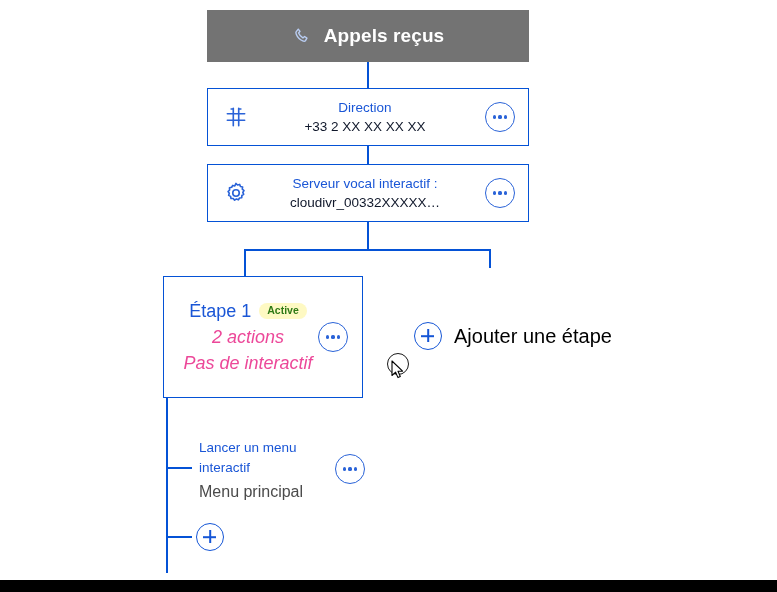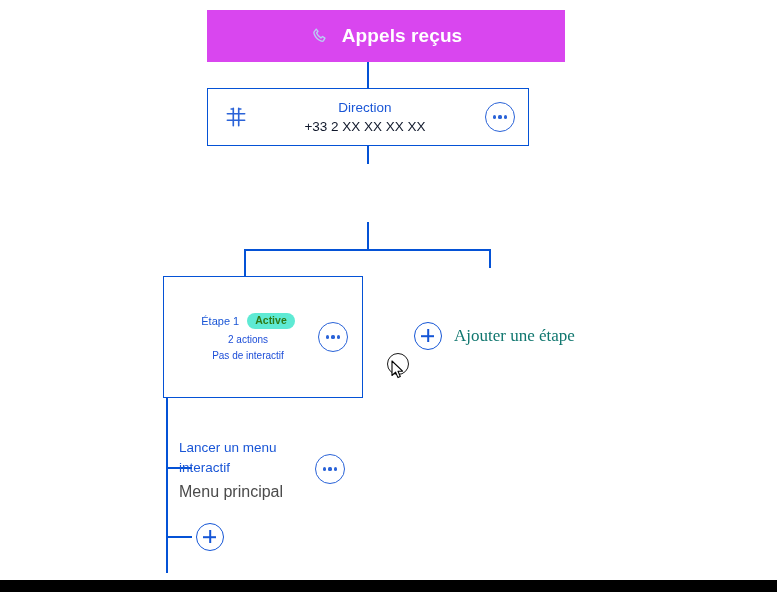--- a/index.html
+++ b/index.html
@@ -20,23 +20,23 @@
     left: 0; top: 0;
     width: 777px;
     height: 592px;
   }
 
   
   .flow-header {
     position: absolute;
     left: 207px;
     top: 10px;
-    width: 358px;
+    width: 322px;
     height: 52px;
-    background: #d946ef;
+    background: #737373;
     display: flex;
     align-items: center;
     justify-content: center;
     gap: 12px;
     box-sizing: border-box;
   }
   .flow-header .hdr-title {
     color: #ffffff;
     font-size: 19px;
     font-weight: bold;
@@ -154,56 +154,56 @@
     gap: 5px;
     padding-left: 14px;
   }
   .step-head {
     display: flex;
     align-items: center;
     gap: 8px;
   }
   .step-title {
     color: #1a56d6;
-    font-size: 11px;
+    font-size: 18px;
   }
   .badge-active {
-    background: #5eead4;
+    background: #fef9c3;
     color: #2f7a16;
     font-size: 10.5px;
     font-weight: bold;
     border-radius: 9px;
     padding: 2px 8px 3px 8px;
     line-height: 1;
   }
   .step-line {
-    color: #1d4ed8;
-    font-size: 10px;
+    color: #ec4899;
+    font-size: 18px;
+    font-style: italic;
   }
 
   
   #add-step {
     position: absolute;
     left: 414px;
     top: 322px;
     display: flex;
     align-items: center;
     gap: 12px;
     cursor: pointer;
   }
   #add-step .add-label {
-    color: #0f766e;
-    font-size: 17px;
-    font-family: Liberation Serif, serif;
+    color: #000000;
+    font-size: 20px;
   }
 
   
   #action-node {
     position: absolute;
-    left: 179px;
+    left: 199px;
     top: 438px;
     width: 190px;
     display: flex;
     align-items: flex-start;
   }
   .action-text {
     display: flex;
     flex-direction: column;
     gap: 3px;
     width: 120px;
@@ -321,20 +321,42 @@
       <div class="dots-btn">
           <i></i>
           <i></i>
           <i></i>
         </div>
     </div>
   </div>
 
   <div class="conn conn-v" id="conn-direction-ivr"></div>
 
+  <div class="card" id="card-ivr">
+    <div class="card-icon">
+      <svg width="26" height="26" viewBox="0 0 24 24" fill="none" stroke="#2a63d8" stroke-width="1.5" stroke-linecap="round" stroke-linejoin="round">
+        <circle cx="12" cy="12" r="3"></circle>
+        <path d="M12 3.2 L13.4 4.6 L15.4 4.1 L16.1 6 L18.1 6.4 L17.8 8.4 L19.4 9.7 L18.3 11.4
+                 L19.1 13.3 L17.4 14.3 L17.3 16.4 L15.3 16.6 L14.2 18.3 L12.4 17.6 L10.7 18.6
+                 L9.4 17.1 L7.4 17.1 L7 15.1 L5.2 14.2 L5.8 12.3 L4.7 10.7 L6.1 9.2 L6 7.2
+                 L8 6.7 L9 5 L10.9 5.5 Z"></path>
+      </svg>
+    </div>
+    <div class="card-body">
+      <div class="card-title">Serveur vocal interactif :</div>
+      <div class="card-sub">cloudivr_00332XXXXX…</div>
+    </div>
+    <div class="card-menu">
+      <div class="dots-btn">
+          <i></i>
+          <i></i>
+          <i></i>
+        </div>
+    </div>
+  </div>
 
   <div class="conn conn-v" id="conn-ivr-bus"></div>
   <div class="conn conn-h" id="bus-horizontal"></div>
   <div class="conn conn-v" id="bus-stub-left"></div>
   <div class="conn conn-v" id="bus-stub-right"></div>
 
   <div class="card" id="card-step">
     <div class="step-inner">
       <div class="step-text">
         <div class="step-head">

